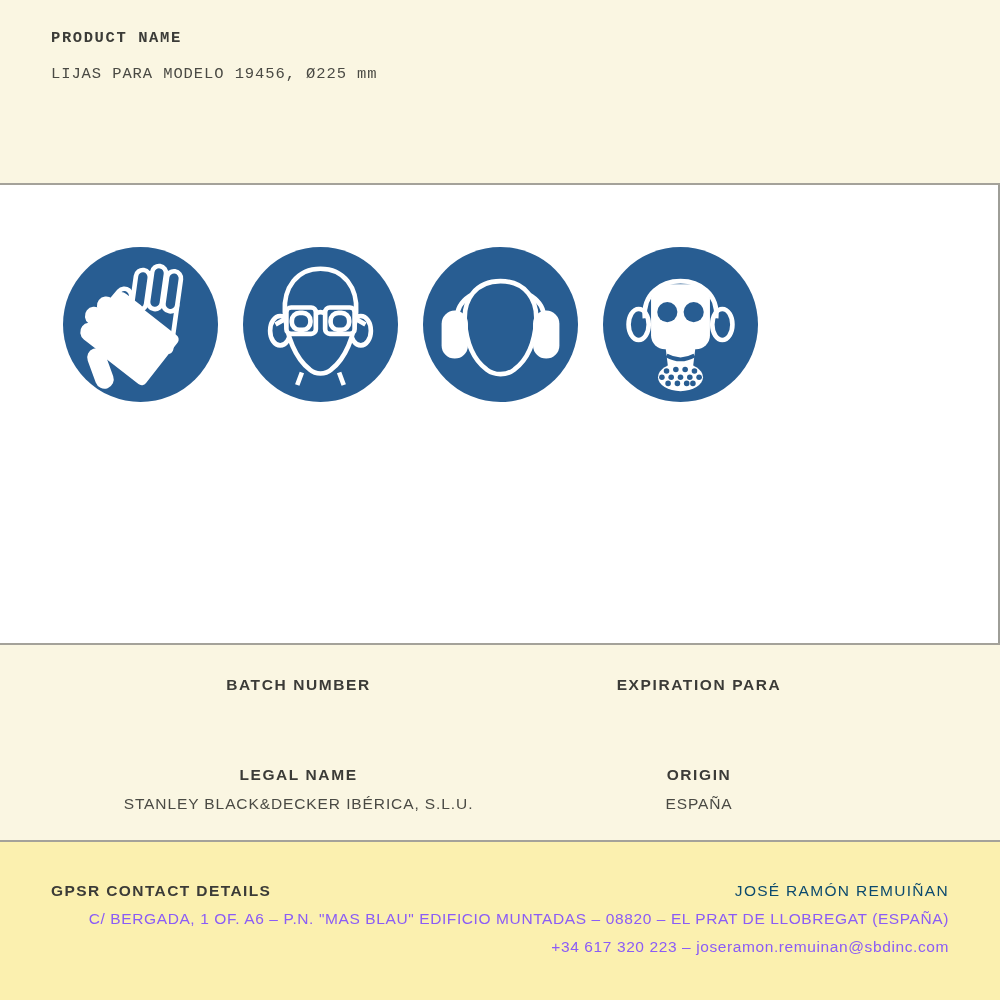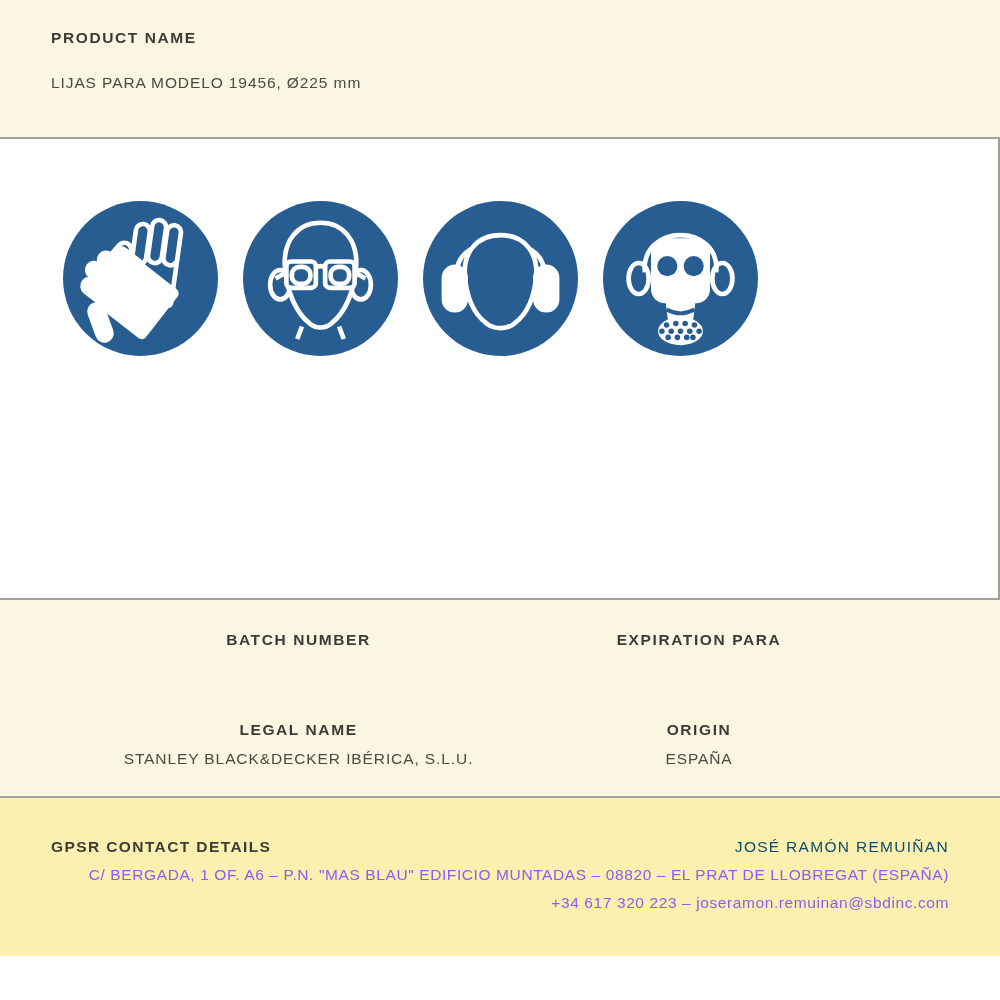--- a/index.html
+++ b/index.html
@@ -9,28 +9,28 @@
     color:#454540;
     background:#ffffff;
   }
   .page { width:1000px; height:1000px; display:flex; flex-direction:column; }
 
   .section-cream { background:#FAF6E2;padding-left:32px; }
   .section-yellow { background:#FBF0AF; }
   .divider { height:2px; background:#A4A29A; flex:0 0 auto; }
 
   
-  .top-section { height:137px; padding:28px 51px 0 51px; }
+  .top-section { height:183px; padding:28px 51px 0 51px;font-family:Liberation Mono, monospace; }
   .field-label {
     font-size:15.5px; font-weight:bold; letter-spacing:1.6px;
     color:#3B3B37; line-height:20px;
   }
   .field-value {
     font-size:15.5px; letter-spacing:0.9px;
-    color:#4A4A44; line-height:21px; margin-top:24px;
+    color:#4A4A44; line-height:21px; margin-top:16px;
   }
   .field-block + .field-block { margin-top:38px; }
 
   
   .icon-section { height:459px; background:#ffffff; position:relative; }
   .icon-row { display:flex; gap:25px; padding:62px 0 0 63px; }
   .ppe-icon { width:155px; height:155px; flex:0 0 auto; }
   .edge-line { position:absolute; top:0; right:0; width:2px; height:100%; background:#9E9E98; }
 
   

